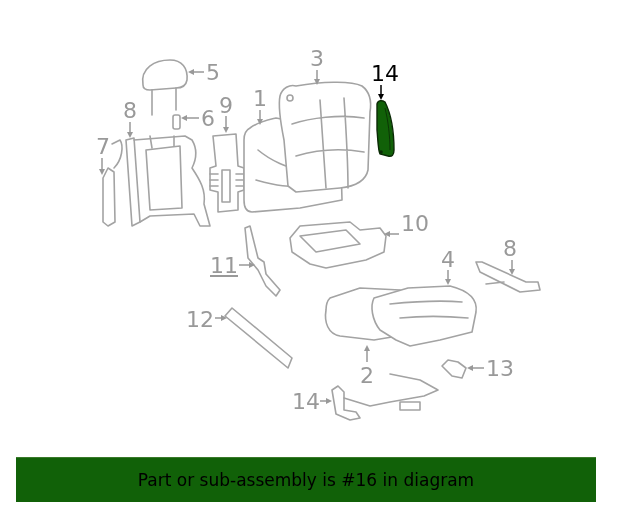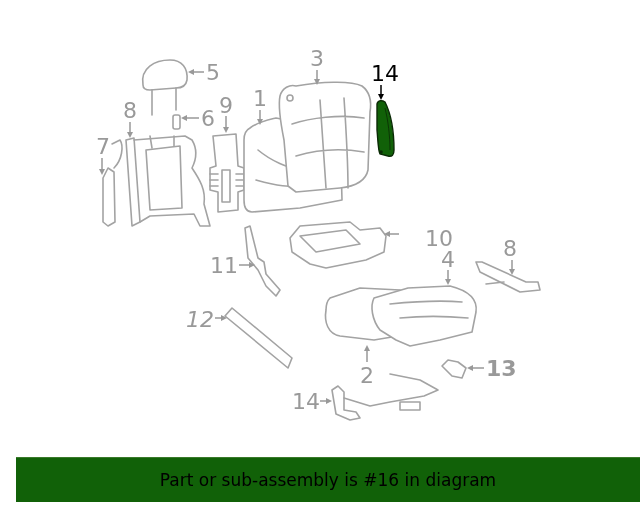--- a/index.html
+++ b/index.html
@@ -1,21 +1,21 @@
 <!DOCTYPE html>
 <html><head>
 <meta charset="utf-8">
 <style>
   html, body { margin: 0; padding: 0; background: #ffffff; }
   body { width: 640px; height: 512px; position: relative; overflow: hidden; font-family: "DejaVu Sans", sans-serif; }
   #diagram { position: absolute; left: 0; top: 0; width: 640px; height: 512px; }
   .callout { position: absolute; font-size: 22px; color: #999999; line-height: 1; }
   .callout.hl { color: #000000; }
   .banner {
-    position: absolute; left: 16px; top: 457px; width: 624px; height: 44px;
+    position: absolute; left: 16px; top: 457px; width: 580px; height: 44px;
     background: #116108; border-top: 1px solid #3a7a2a;
     color: #000000; font-size: 17px; line-height: 20px; text-align: center;
     display: flex; flex-direction: column; justify-content: center;
   }
   .p { fill: none; stroke: #a3a3a3; stroke-width: 1.6; stroke-linejoin: round; stroke-linecap: round; }
   .pf { fill: #ffffff; stroke: #a3a3a3; stroke-width: 1.6; stroke-linejoin: round; }
   .arr { stroke: #999999; stroke-width: 1.5; fill: none; }
   .arrh { fill: #999999; }
 </style>
 </head>
@@ -145,24 +145,24 @@
 
   <span class="callout" style="left:253px;top:88px;">1</span>
   <span class="callout" style="left:360px;top:365px;">2</span>
   <span class="callout" style="left:310px;top:48px;">3</span>
   <span class="callout" style="left:441px;top:249px;">4</span>
   <span class="callout" style="left:206px;top:62px;">5</span>
   <span class="callout" style="left:201px;top:108px;">6</span>
   <span class="callout" style="left:96px;top:136px;">7</span>
   <span class="callout" style="left:123px;top:100px;">8</span>
   <span class="callout" style="left:219px;top:95px;">9</span>
-  <span class="callout" style="left:401px;top:228px;margin-left:24px;">10</span>
-  <span class="callout" style="left:210px;top:255px;">11</span>
-  <span class="callout" style="left:186px;top:309px;font-style:italic;">12</span>
-  <span class="callout" style="left:486px;top:358px;font-weight:bold;">13</span>
+  <span class="callout" style="left:401px;top:213px;">10</span>
+  <span class="callout" style="left:210px;top:255px;text-decoration:underline;">11</span>
+  <span class="callout" style="left:186px;top:309px;">12</span>
+  <span class="callout" style="left:486px;top:358px;">13</span>
   <span class="callout" style="left:503px;top:238px;">8</span>
   <span class="callout" style="left:292px;top:391px;">14</span>
   <span class="callout hl" style="left:371px;top:63px;">14</span>
 </div>
 
 <div class="banner">
   <div>Part or sub-assembly is #16 in diagram</div>
 </div>
 
 </body></html>

